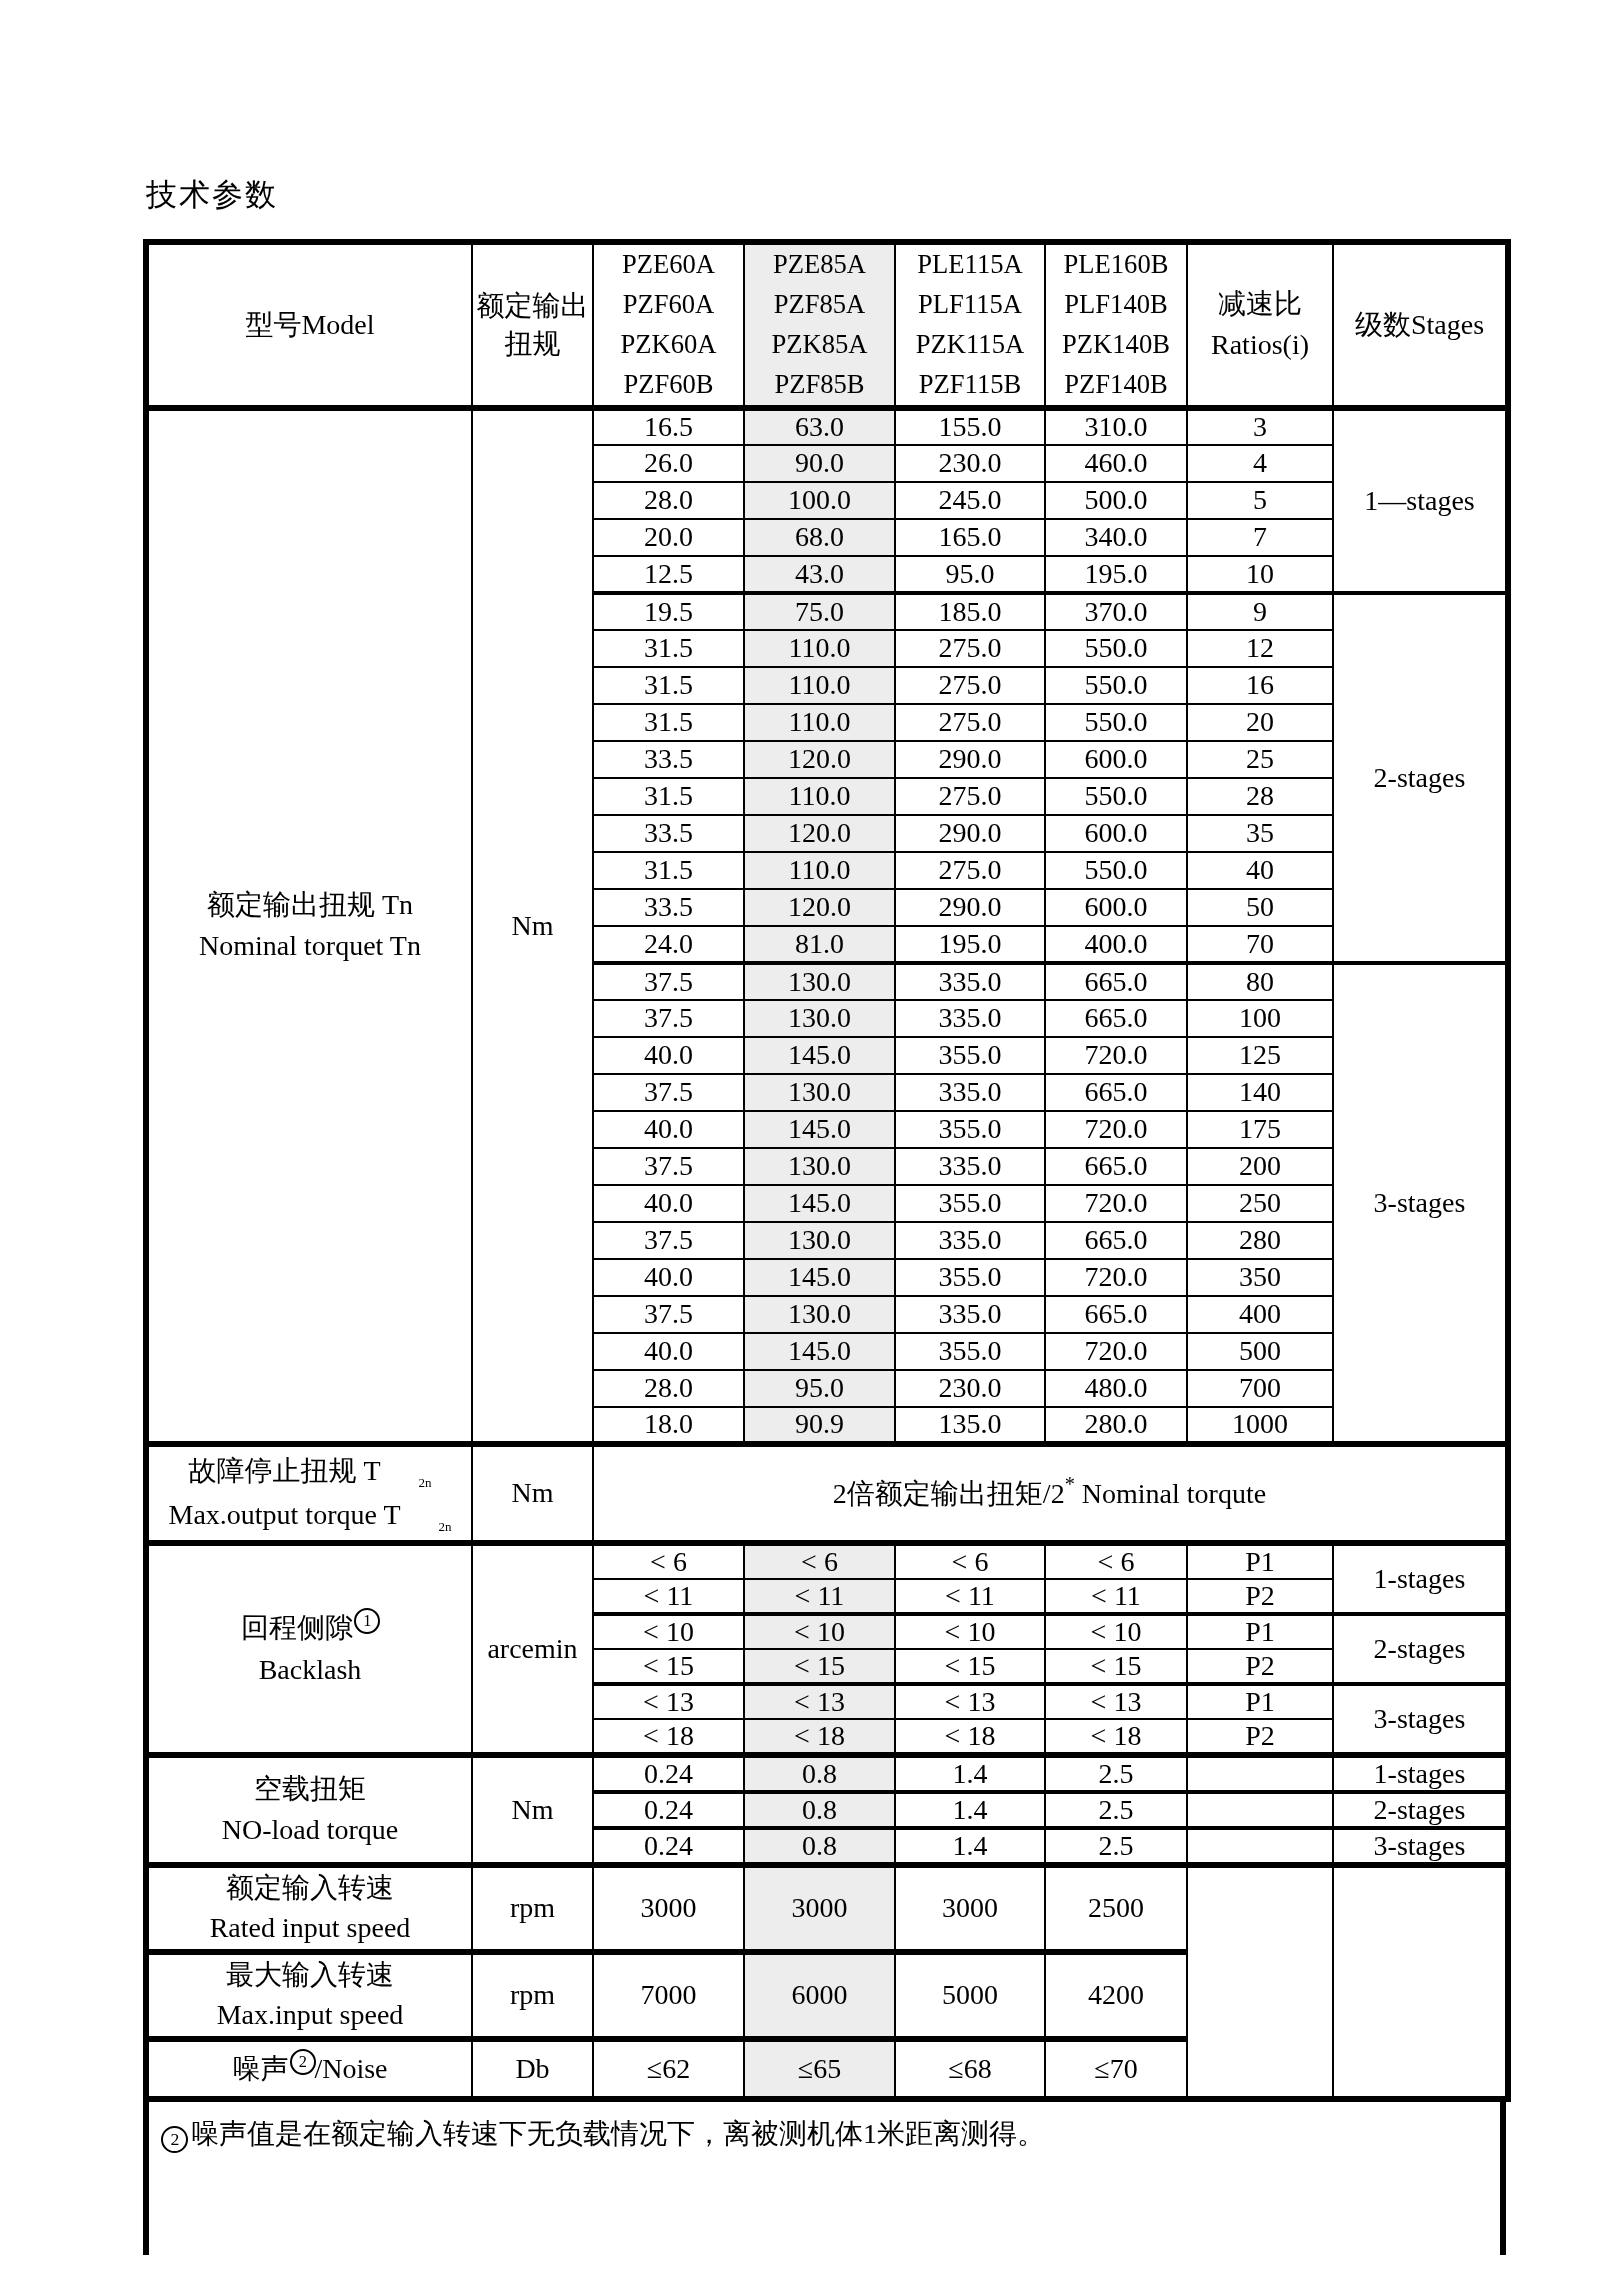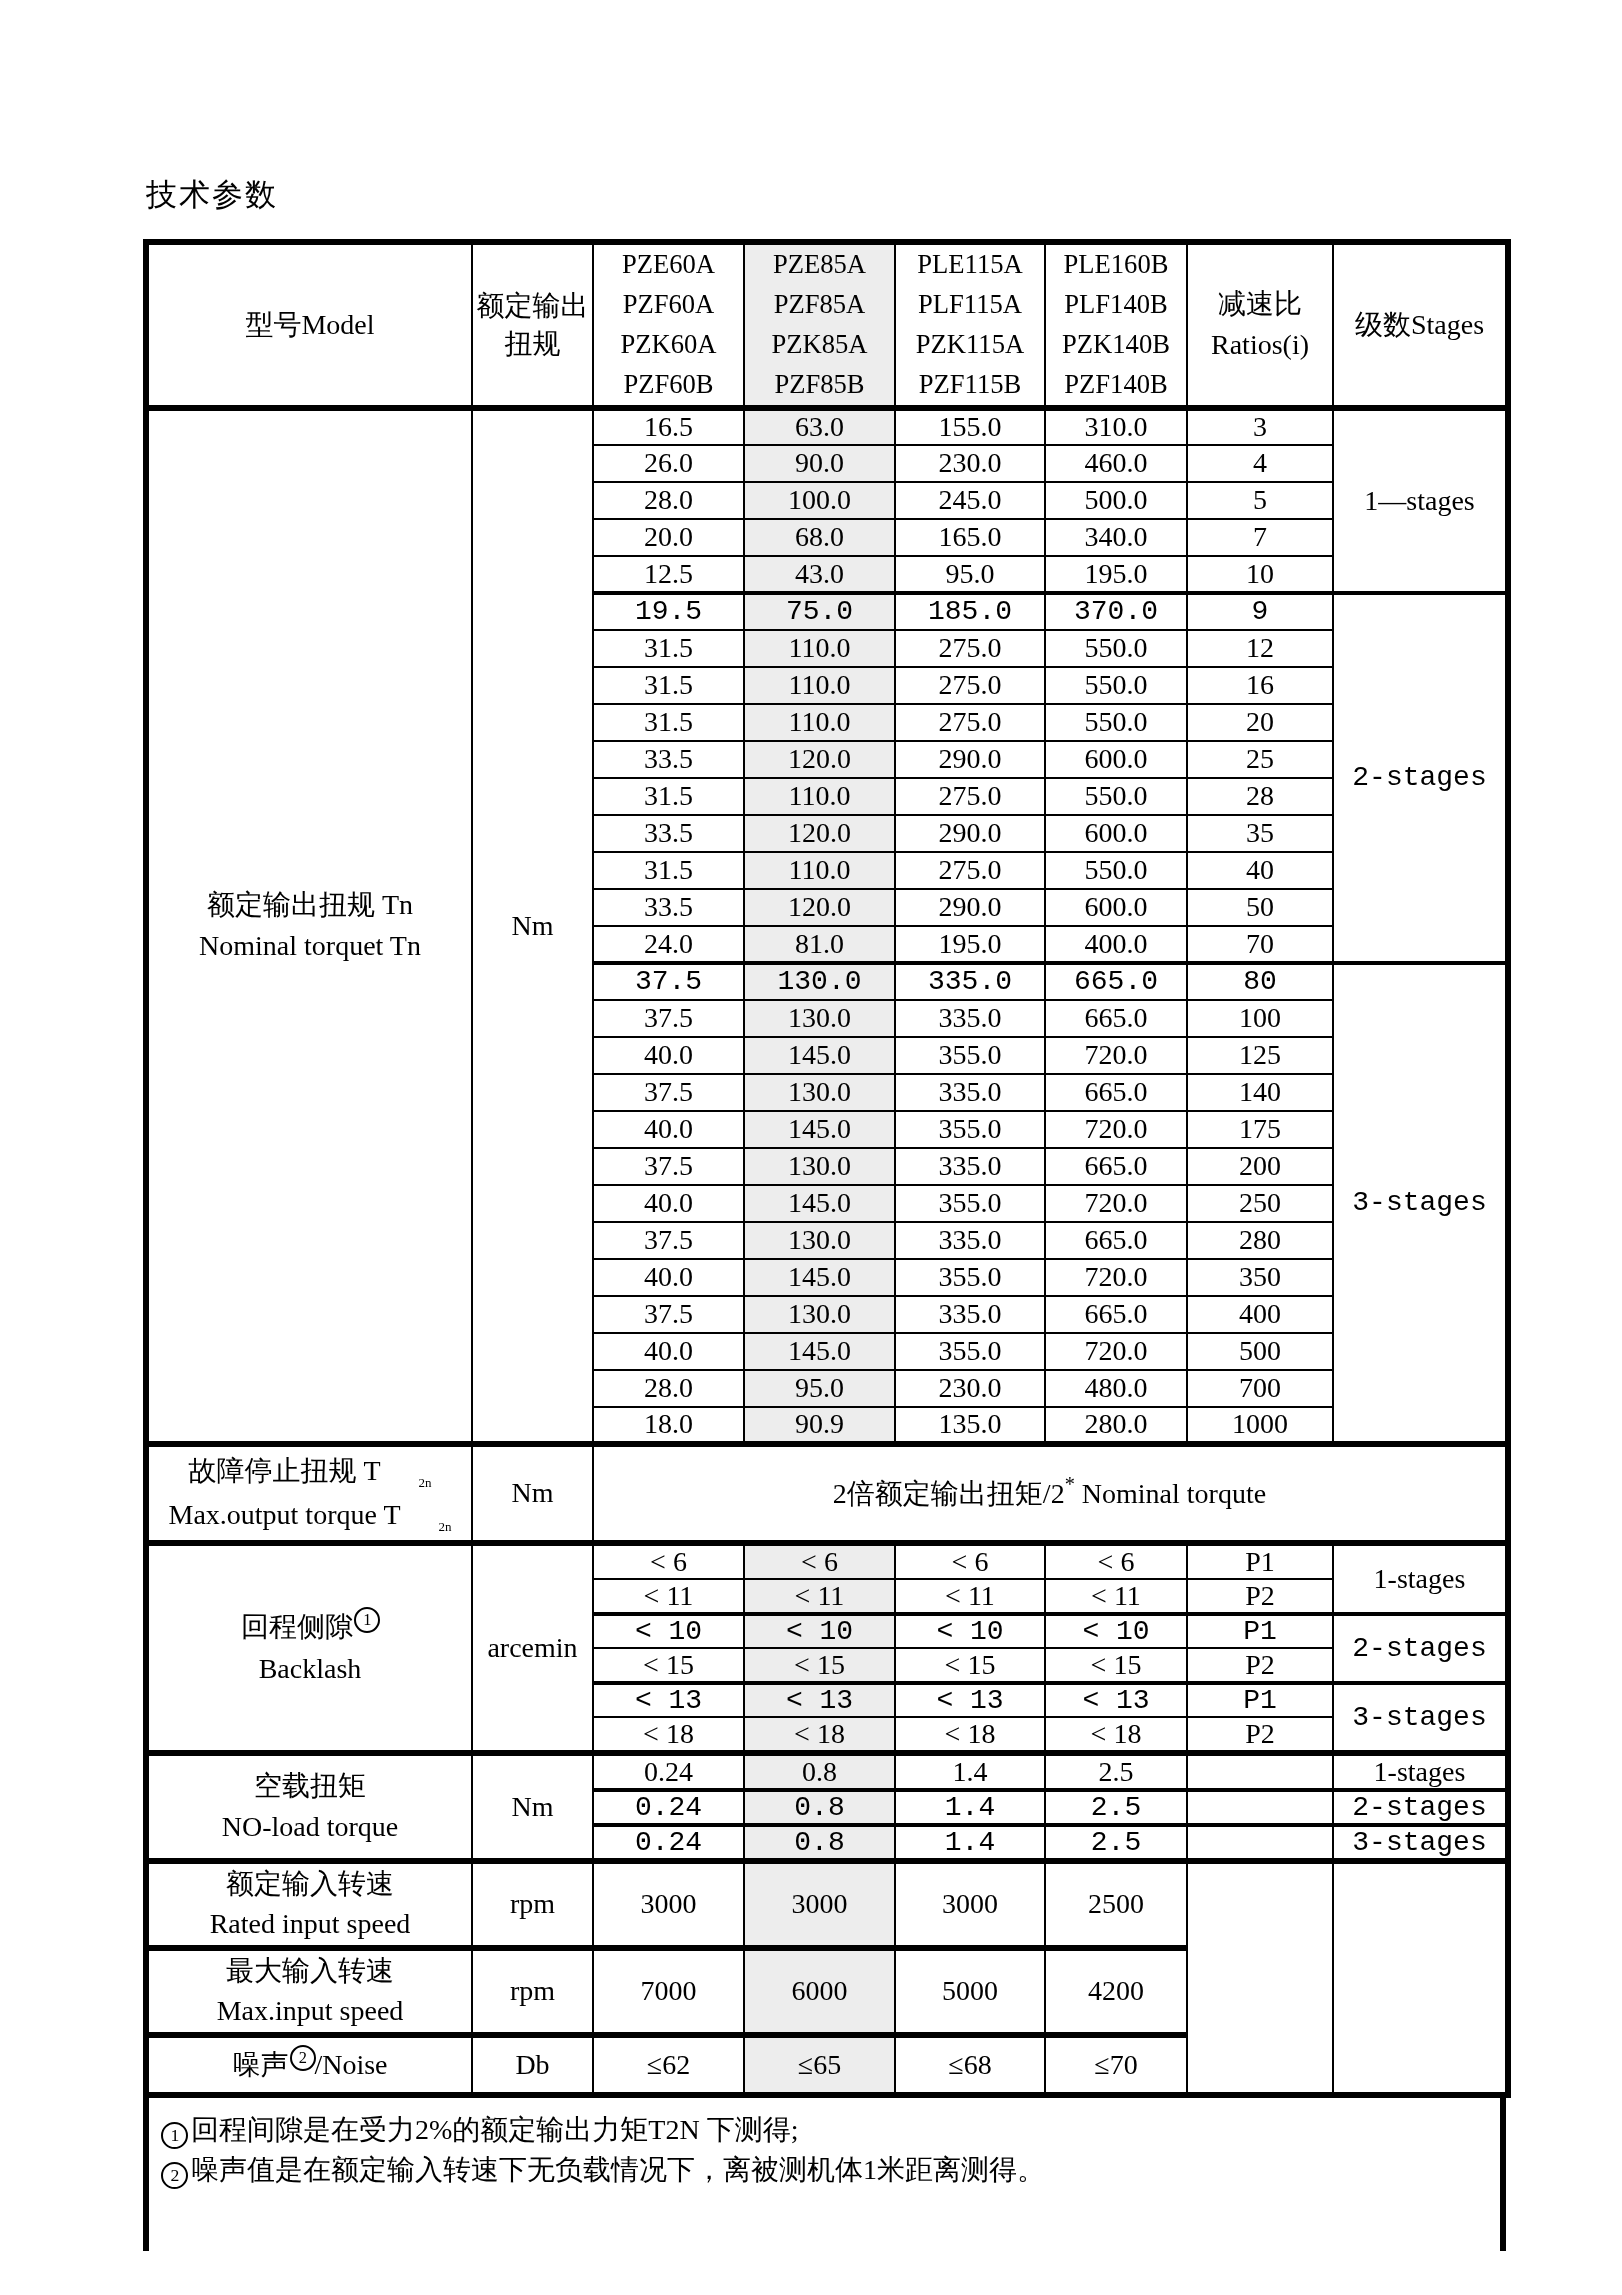--- a/index.html
+++ b/index.html
@@ -4,21 +4,21 @@
 <style>
   html,body{margin:0;padding:0;background:#888;}
   .page{position:relative;width:1623px;height:2295px;background:#ffffff;
         font-family:"Liberation Serif","DejaVu Serif",serif;color:#000;overflow:hidden;padding-left:21px;}
   .title{position:absolute;left:146px;top:174px;font-size:31px;letter-spacing:2px;}
   .tablewrap{position:absolute;left:143px;top:239px;width:1363px;}
   table{border-collapse:collapse;table-layout:fixed;width:1363px;border:6.1px solid #000;}
   td{border:2.7px solid #000;text-align:center;vertical-align:middle;padding:0;
      font-size:28px;overflow:hidden;}
   tr.sec-top > td{border-top-width:6.1px;}
-  tr.grp-top > td{border-top-width:4.8px;font-family:Liberation Mono, monospace;}
+  tr.grp-top > td{border-top-width:4.8px;}
   td.shade{background:#ededed;}
   td .ln{line-height:1.45;}
   td.modelhdr .ln{line-height:1.5;font-size:26.6px;}
   .sub{font-size:13px;vertical-align:-6.8px;margin-left:38px;}
   .supstar{font-size:20.4px;vertical-align:12.3px;}
   .circ{display:inline-block;width:22px;height:22px;border:2px solid #000;border-radius:50%;
         font-size:16.4px;line-height:22px;text-align:center;box-sizing:content-box;}
   .supcirc{position:relative;top:-11px;left:1.4px;}
   .notes{box-sizing:border-box;width:1363px;border-left:6.1px solid #000;border-right:6.1px solid #000;
          min-height:153px;padding:12.3px 0 0 12.3px;text-align:left;}
@@ -389,18 +389,17 @@
             <td><span>噪声</span><span class="circ supcirc">2</span><span>/Noise</span></td>
             <td>Db</td>
             <td>≤62</td>
             <td class="shade">≤65</td>
             <td>≤68</td>
             <td>≤70</td>
           </tr>
         </tbody>
     </table>
     <div class="notes">
-      <div class="nline"><span class="circ">1</span><span>回程间隙是在受力2%的额定输出力矩T2N 下测得;</span></div>
       <div class="nline"><span class="circ">2</span><span>噪声值是在额定输入转速下无负载情况下，离被测机体1米距离测得。</span></div>
     </div>
   </div>
 </div>
 
 
 </body></html>

